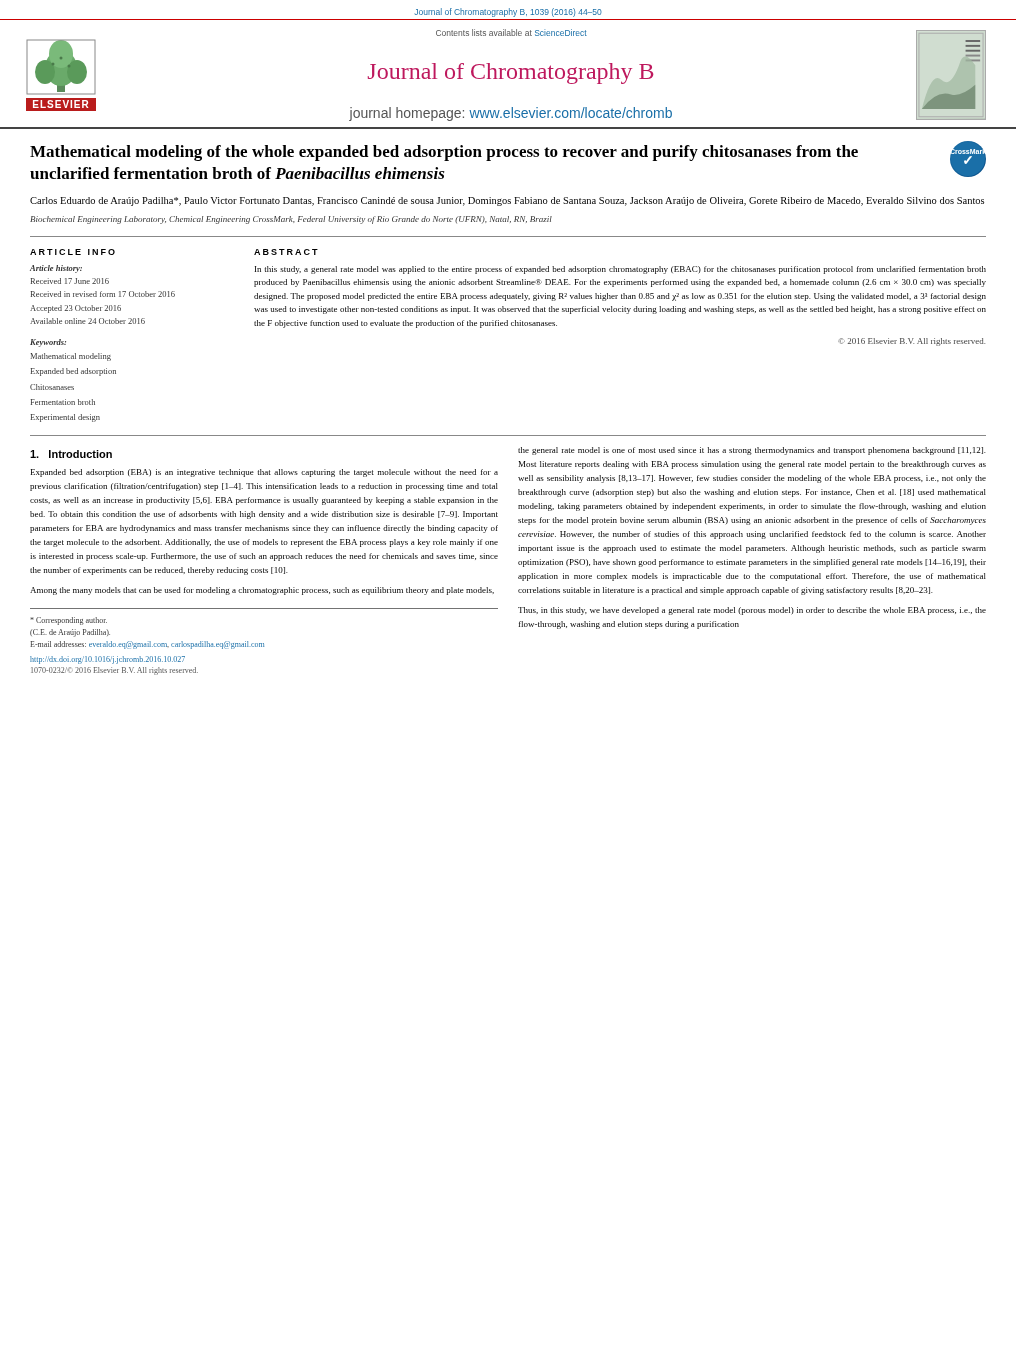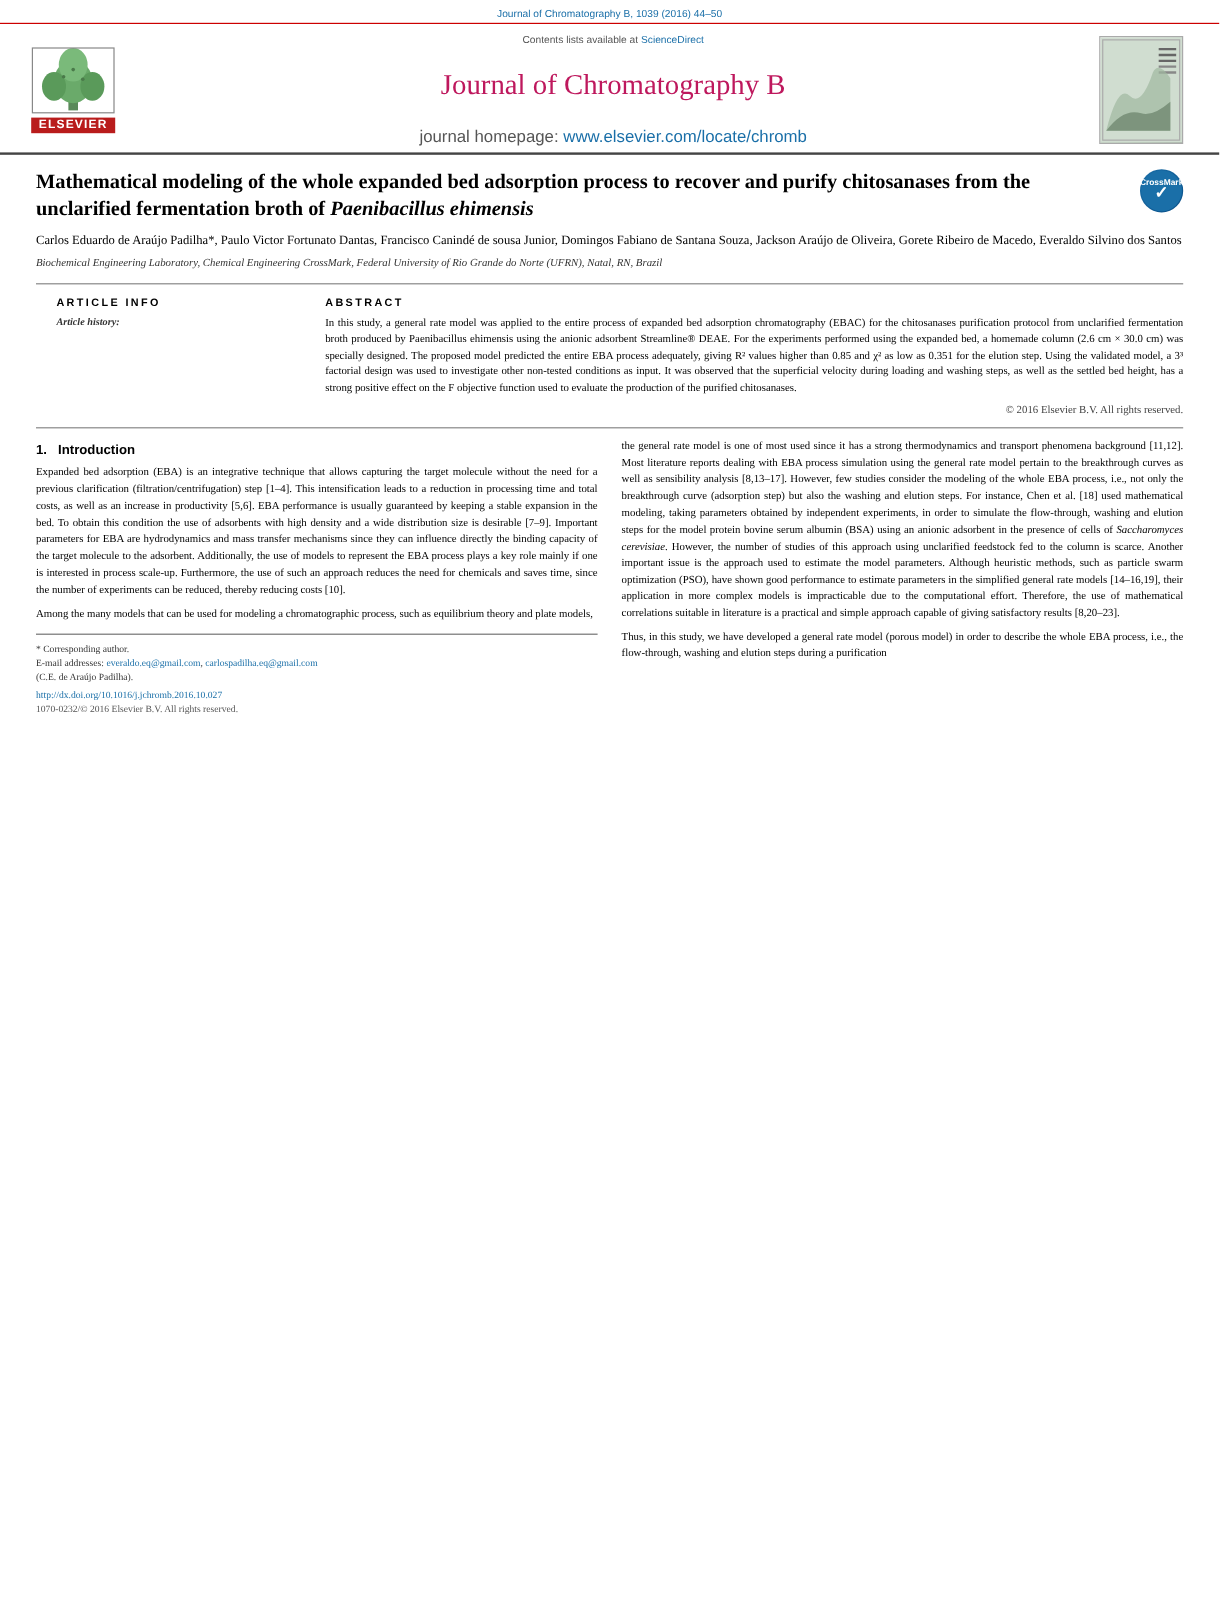--- a/index.html
+++ b/index.html
@@ -158,21 +158,20 @@
     .two-col {
       display: flex;
       gap: 24px;
       border-top: 1px solid #888;
       padding-top: 10px;
       margin-bottom: 10px;
     }
     .left-col {
       width: 200px;
       min-width: 200px;
-      margin-left: 17px;
     }
     .right-col {
       flex: 1;
     }
     .section-heading {
       font-size: 9px;
       font-family: Arial, sans-serif;
       letter-spacing: 2px;
       text-transform: uppercase;
       color: #000;
@@ -350,20 +349,36 @@
       <span>Carlos Eduardo de Araújo Padilha*, Paulo Victor Fortunato Dantas, Francisco Canindé de sousa Junior, Domingos Fabiano de Santana Souza, Jackson Araújo de Oliveira, Gorete Ribeiro de Macedo, Everaldo Silvino dos Santos</span>
     </div>
 
     <div class="affiliation">Biochemical Engineering Laboratory, Chemical Engineering CrossMark, Federal University of Rio Grande do Norte (UFRN), Natal, RN, Brazil</div>
 
     <div class="two-col">
 
       <div class="left-col">
         <div class="section-heading">ARTICLE INFO</div>
         <div class="article-info-label">Article history:</div>
+        <div class="article-info-dates">
+          <div>Received 17 June 2016</div>
+          <div>Received in revised form 17 October 2016</div>
+          <div>Accepted 23 October 2016</div>
+          <div>Available online 24 October 2016</div>
+        </div>
+        <div class="keywords-section">
+          <div class="article-info-label">Keywords:</div>
+          <div class="keywords-list" id="keywords-container">
+              <div>Mathematical modeling</div>
+              <div>Expanded bed adsorption</div>
+              <div>Chitosanases</div>
+              <div>Fermentation broth</div>
+              <div>Experimental design</div>
+            </div>
+        </div>
       </div>
 
       <div class="right-col">
         <div class="section-heading">ABSTRACT</div>
         <div class="abstract-text">In this study, a general rate model was applied to the entire process of expanded bed adsorption chromatography (EBAC) for the chitosanases purification protocol from unclarified fermentation broth produced by Paenibacillus ehimensis using the anionic adsorbent Streamline® DEAE. For the experiments performed using the expanded bed, a homemade column (2.6 cm × 30.0 cm) was specially designed. The proposed model predicted the entire EBA process adequately, giving R² values higher than 0.85 and χ² as low as 0.351 for the elution step. Using the validated model, a 3³ factorial design was used to investigate other non-tested conditions as input. It was observed that the superficial velocity during loading and washing steps, as well as the settled bed height, has a strong positive effect on the F objective function used to evaluate the production of the purified chitosanases.</div>
         <div class="copyright-line">© 2016 Elsevier B.V. All rights reserved.</div>
       </div>
     </div>
 
     <hr class="divider">
@@ -380,26 +395,26 @@
           Expanded bed adsorption (EBA) is an integrative technique that allows capturing the target molecule without the need for a previous clarification (filtration/centrifugation) step [1–4]. This intensification leads to a reduction in processing time and total costs, as well as an increase in productivity [5,6]. EBA performance is usually guaranteed by keeping a stable expansion in the bed. To obtain this condition the use of adsorbents with high density and a wide distribution size is desirable [7–9]. Important parameters for EBA are hydrodynamics and mass transfer mechanisms since they can influence directly the binding capacity of the target molecule to the adsorbent. Additionally, the use of models to represent the EBA process plays a key role mainly if one is interested in process scale-up. Furthermore, the use of such an approach reduces the need for chemicals and saves time, since the number of experiments can be reduced, thereby reducing costs [10].
         </div>
         <div class="body-text">
           Among the many models that can be used for modeling a chromatographic process, such as equilibrium theory and plate models,
         </div>
 
         <div class="footnote-section">
           <div class="footnote-text">
             <span>* Corresponding author.</span>
           </div>
+          <div class="footnote-text">(C.E. de Araújo Padilha).</div>
           <div class="footnote-text">
             <span>E-mail addresses:</span>
             <span class="link" style="cursor:pointer; color:#1a6fa8;">everaldo.eq@gmail.com</span><span>,</span>
             <span class="link" style="cursor:pointer; color:#1a6fa8;">carlospadilha.eq@gmail.com</span>
           </div>
-          <div class="footnote-text">(C.E. de Araújo Padilha).</div>
           <div class="doi-line" style="cursor:pointer;">http://dx.doi.org/10.1016/j.jchromb.2016.10.027</div>
           <div class="issn-line">1070-0232/© 2016 Elsevier B.V. All rights reserved.</div>
         </div>
       </div>
 
       <div class="body-right">
         <div class="body-text">
           the general rate model is one of most used since it has a strong thermodynamics and transport phenomena background [11,12]. Most literature reports dealing with EBA process simulation using the general rate model pertain to the <span style="font-weight:normal;">breakthrough</span> curves as well as sensibility analysis [8,13–17]. However, few studies consider the modeling of the whole EBA process, i.e., not only the breakthrough curve (adsorption step) but also the washing and elution steps. For instance, Chen et al. [18] used mathematical modeling, taking parameters obtained by independent experiments, in order to simulate the flow-through, washing and elution steps for the model protein bovine serum albumin (BSA) using an anionic adsorbent in the presence of cells of <span class="italic">Saccharomyces cerevisiae</span>. However, the number of studies of this approach using unclarified feedstock fed to the column is scarce. Another important issue is the approach used to estimate the model parameters. Although heuristic methods, such as particle swarm optimization (PSO), have shown good performance to estimate parameters in the simplified general rate models [14–16,19], their application in more complex models is impracticable due to the computational effort. Therefore, the use of mathematical correlations suitable in literature is a practical and simple approach capable of giving satisfactory results [8,20–23].
         </div>
         <div class="body-text">

